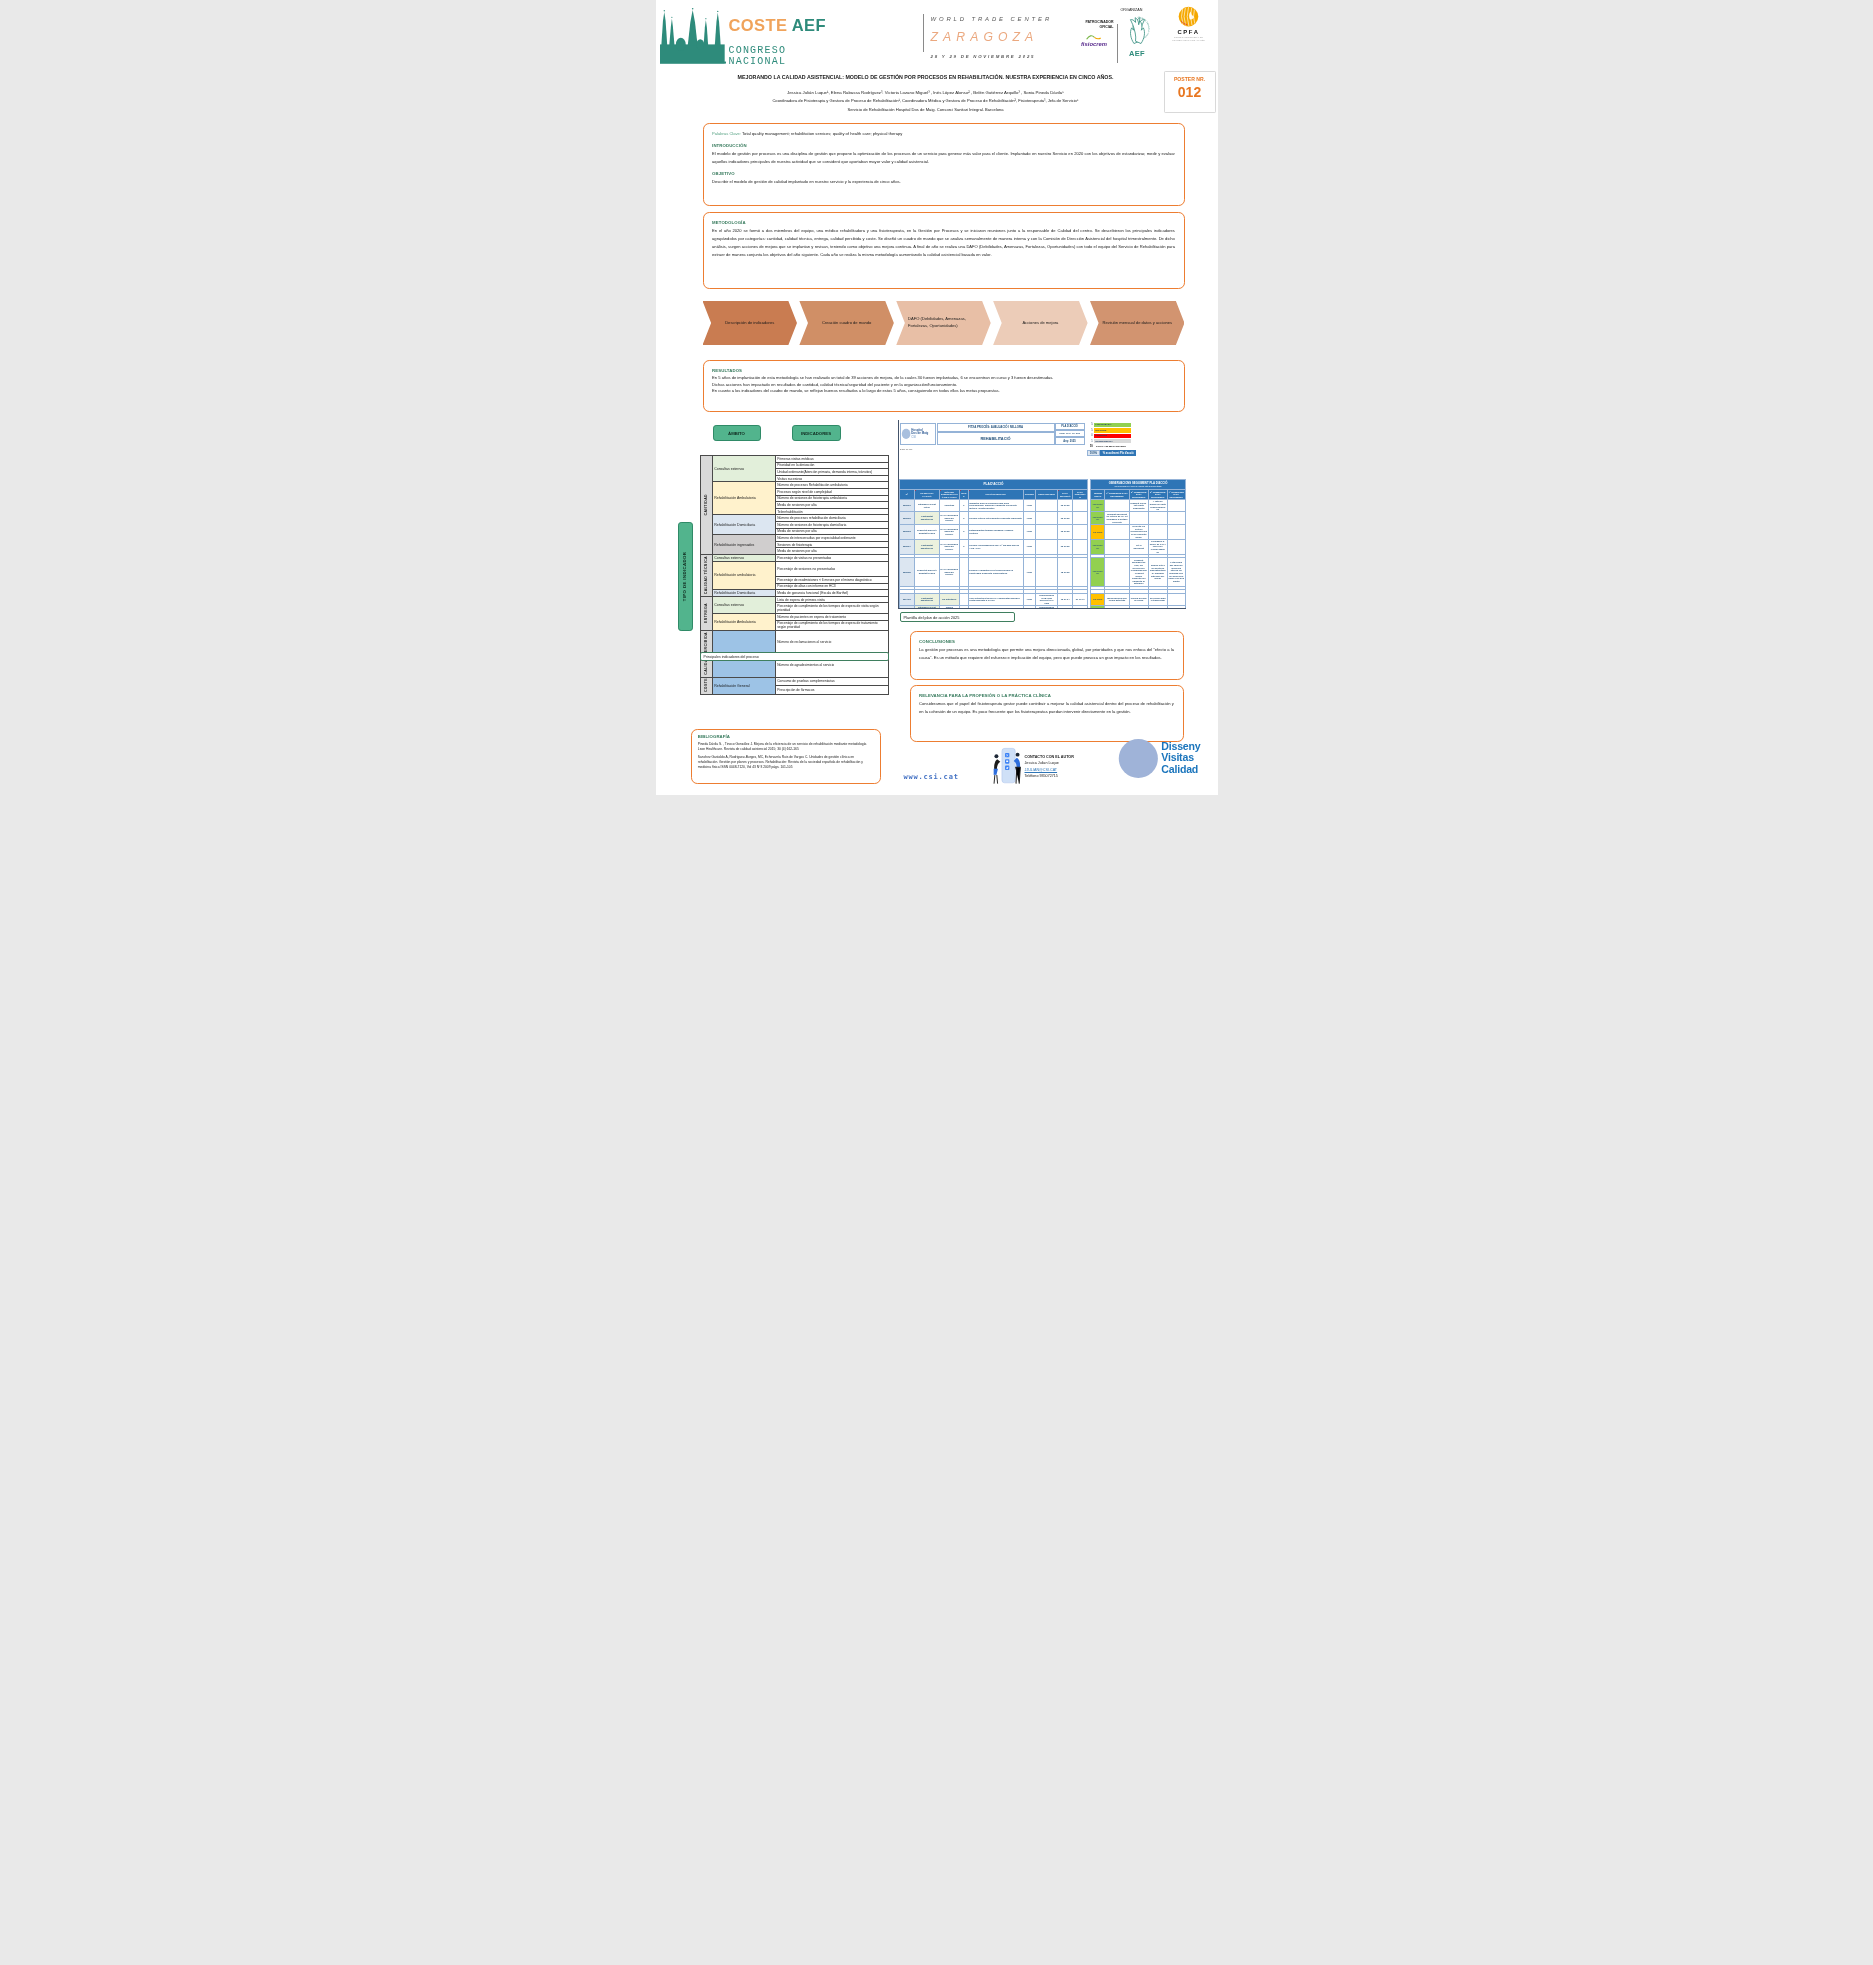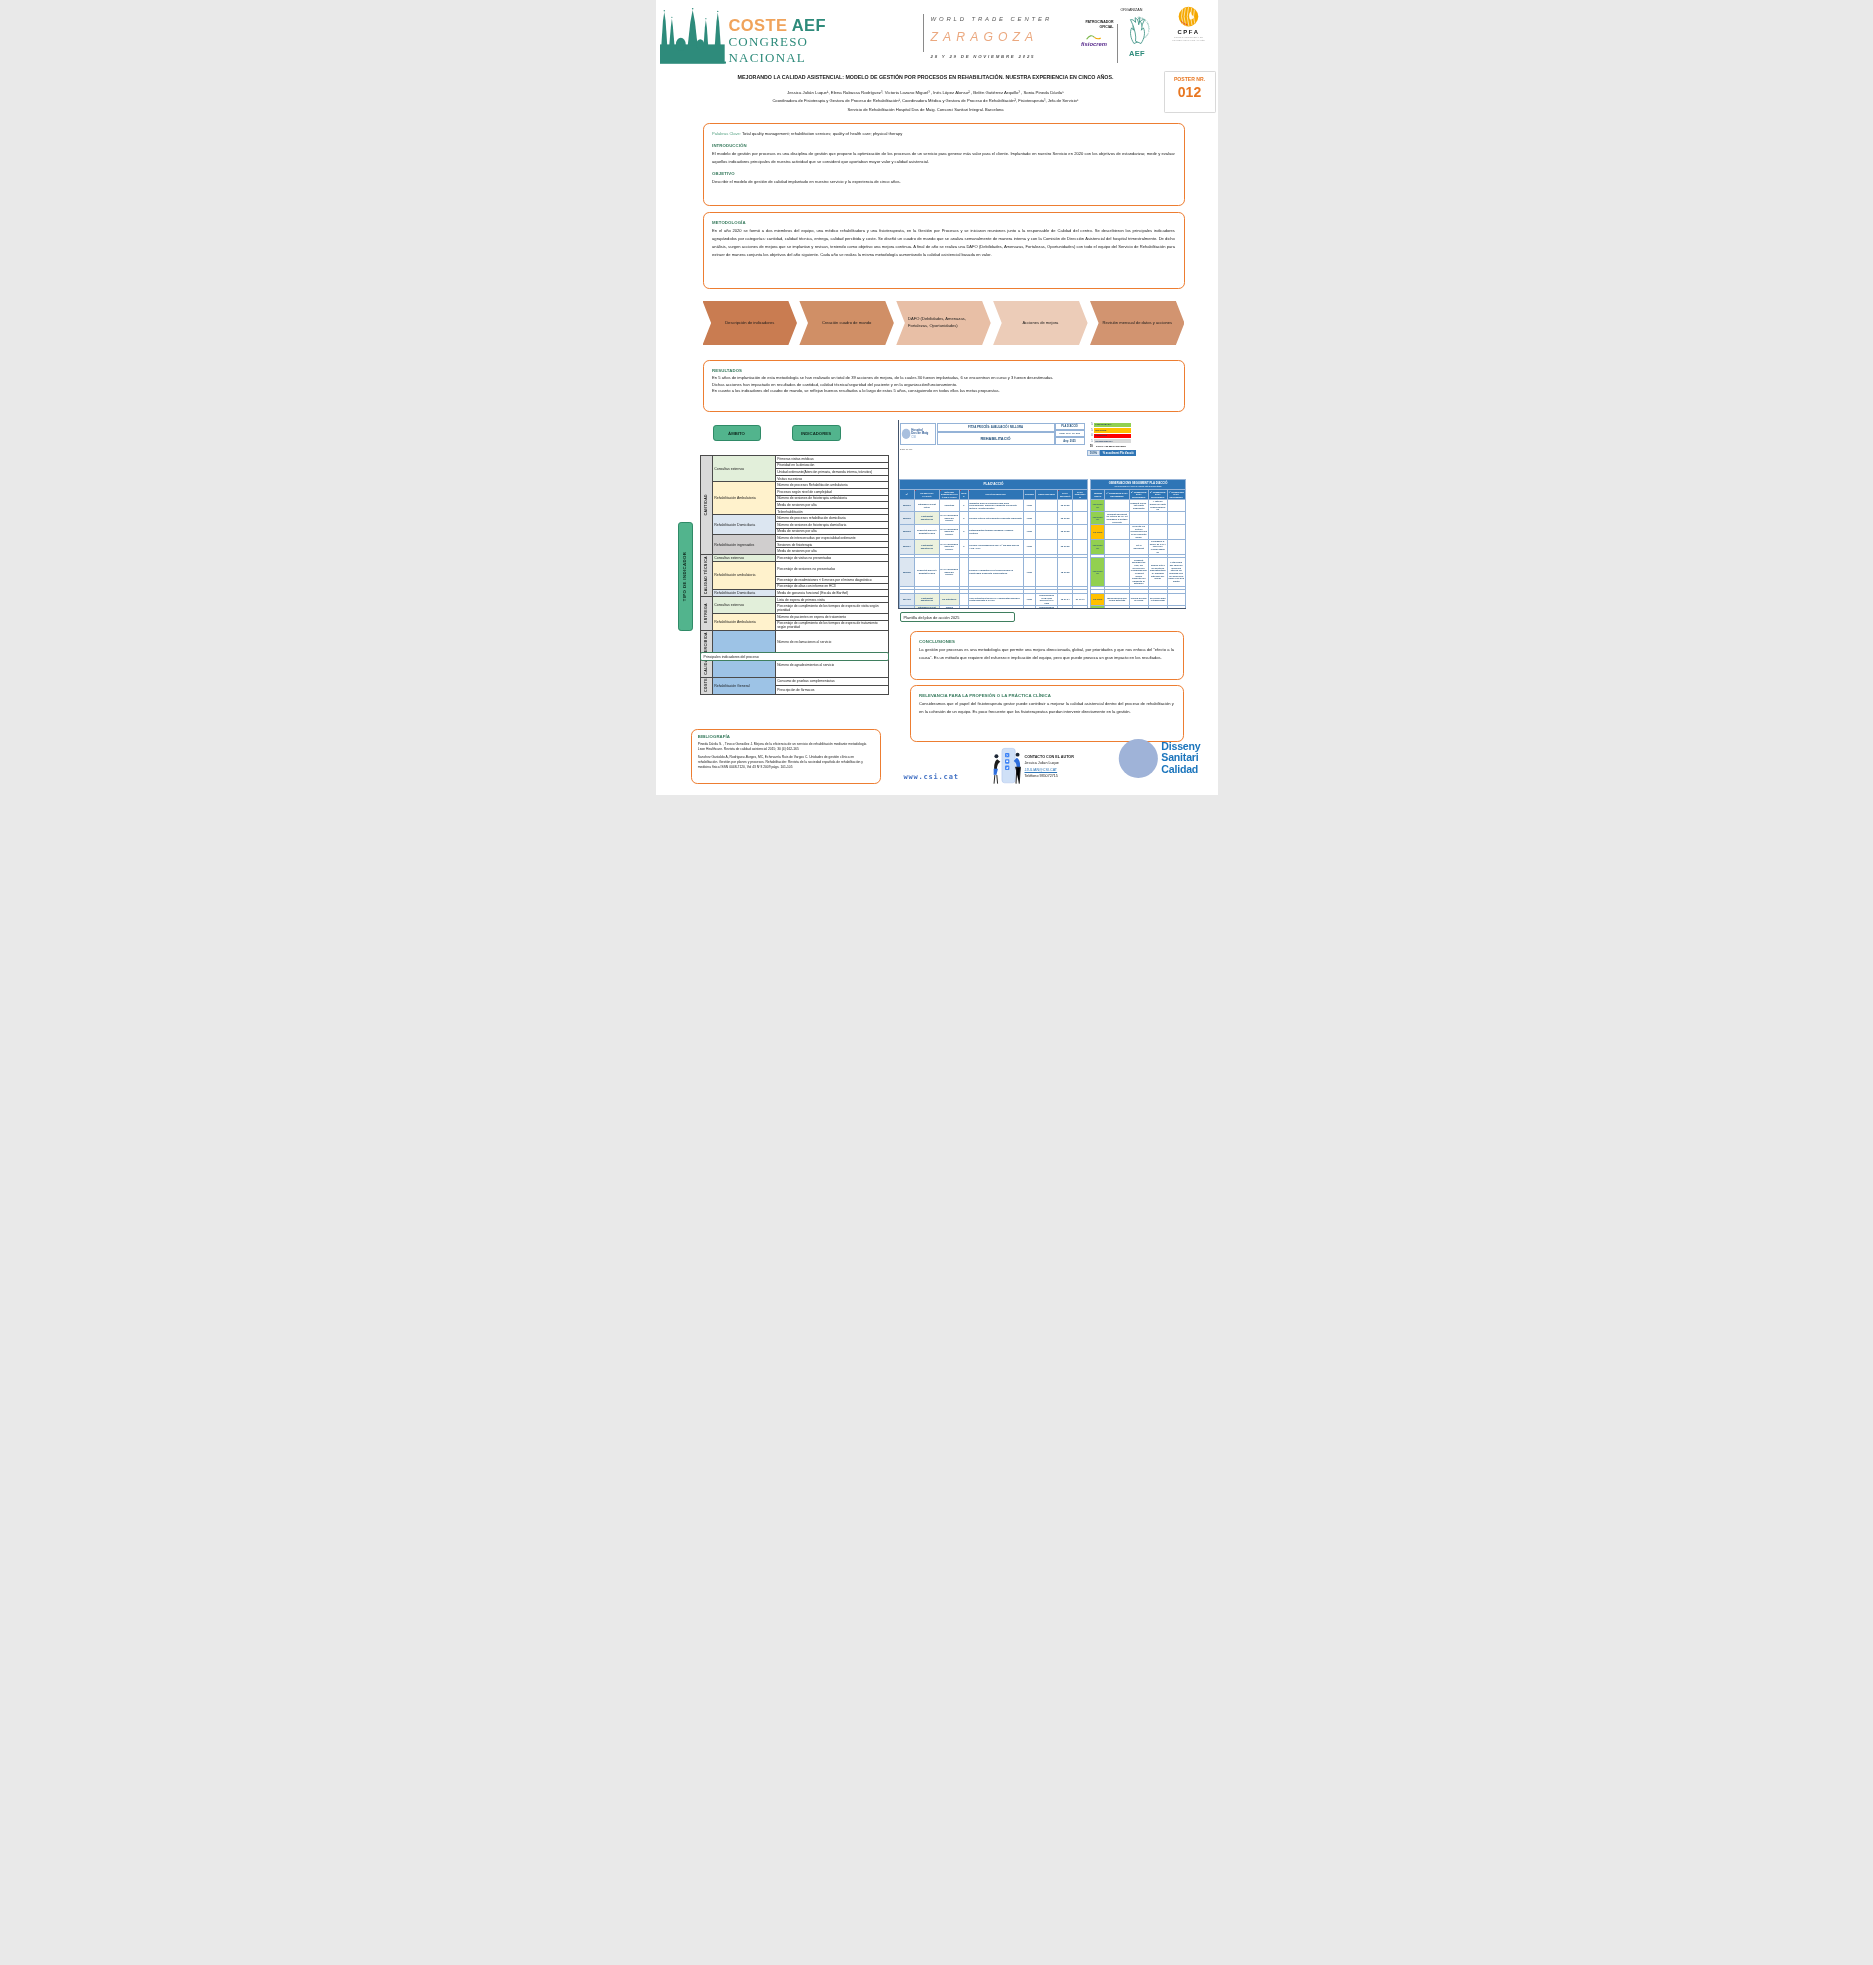--- a/index.html
+++ b/index.html
@@ -6,21 +6,21 @@
   .page{position:relative;width:562px;height:795px;background:#fff;margin:0 auto;
         font-family:"Liberation Sans",sans-serif;color:#1a1a1a;overflow:hidden;}
   .abs{position:absolute;}
 
   
   .cathedral{position:absolute;left:4.7px;top:5.5px;width:66px;height:59px;}
   .congress{position:absolute;left:73px;top:17.3px;width:118px;}
   .congress .big{font-size:16.5px;font-weight:800;letter-spacing:0.4px;line-height:1;}
   .congress .big .num{color:#F0A35B;}
   .congress .big .aef{color:#2E8B7B;}
-  .congress .sub{font-family:Liberation Serif, serif;color:#2E8B7B;font-size:13px;letter-spacing:1.2px;margin-top:0;}
+  .congress .sub{font-family:Liberation Mono, monospace;color:#2E8B7B;font-size:10px;letter-spacing:1.2px;margin-top:11px;}
   .vdiv{position:absolute;width:0.8px;background:#8a8a8a;}
   .wtc{position:absolute;left:275px;top:15.7px;width:134px;text-align:left;font-style:italic;}
   .wtc .l1{font-size:5.9px;color:#575757;letter-spacing:2.9px;}
   .wtc .l2{font-size:12.2px;color:#EBA87F;letter-spacing:5.1px;font-weight:400;margin-top:8.6px;}
   .wtc .l3{font-size:4.3px;color:#575757;font-weight:bold;letter-spacing:1.8px;margin-top:9.4px;}
   .sponsor{position:absolute;left:415px;top:19.7px;width:43px;text-align:right;font-size:3.5px;font-weight:bold;line-height:1.4;}
   .fisiocrem{position:absolute;left:417px;top:34px;width:43px;text-align:center;}
   .fisiocrem .txt{font-size:5.9px;font-weight:bold;font-style:italic;color:#5A2D8E;letter-spacing:0;}
   .organizan-label{position:absolute;left:465px;top:7.9px;font-size:3.7px;color:#222;}
   .aef-logo{position:absolute;left:466px;top:12.6px;width:31px;height:46px;text-align:center;}
@@ -665,19 +665,19 @@
     <a class="email">JJULIAN@CSI.CAT</a>
     <div>Teléfono 935072715</div>
   </div>
 
   <div class="csi-logo">
     <svg width="41" height="41" viewBox="0 0 104 104">
       <ellipse cx="52" cy="52" rx="50" ry="50" fill="#9FB3D8"></ellipse>
     </svg>
     <div class="txt">
       <div>Disseny</div>
-      <div>Sanitari</div>
+      <div>Visitas</div>
       <div>Calidad</div>
     </div>
   </div>
 
 </div>
 
 
 </body></html>

